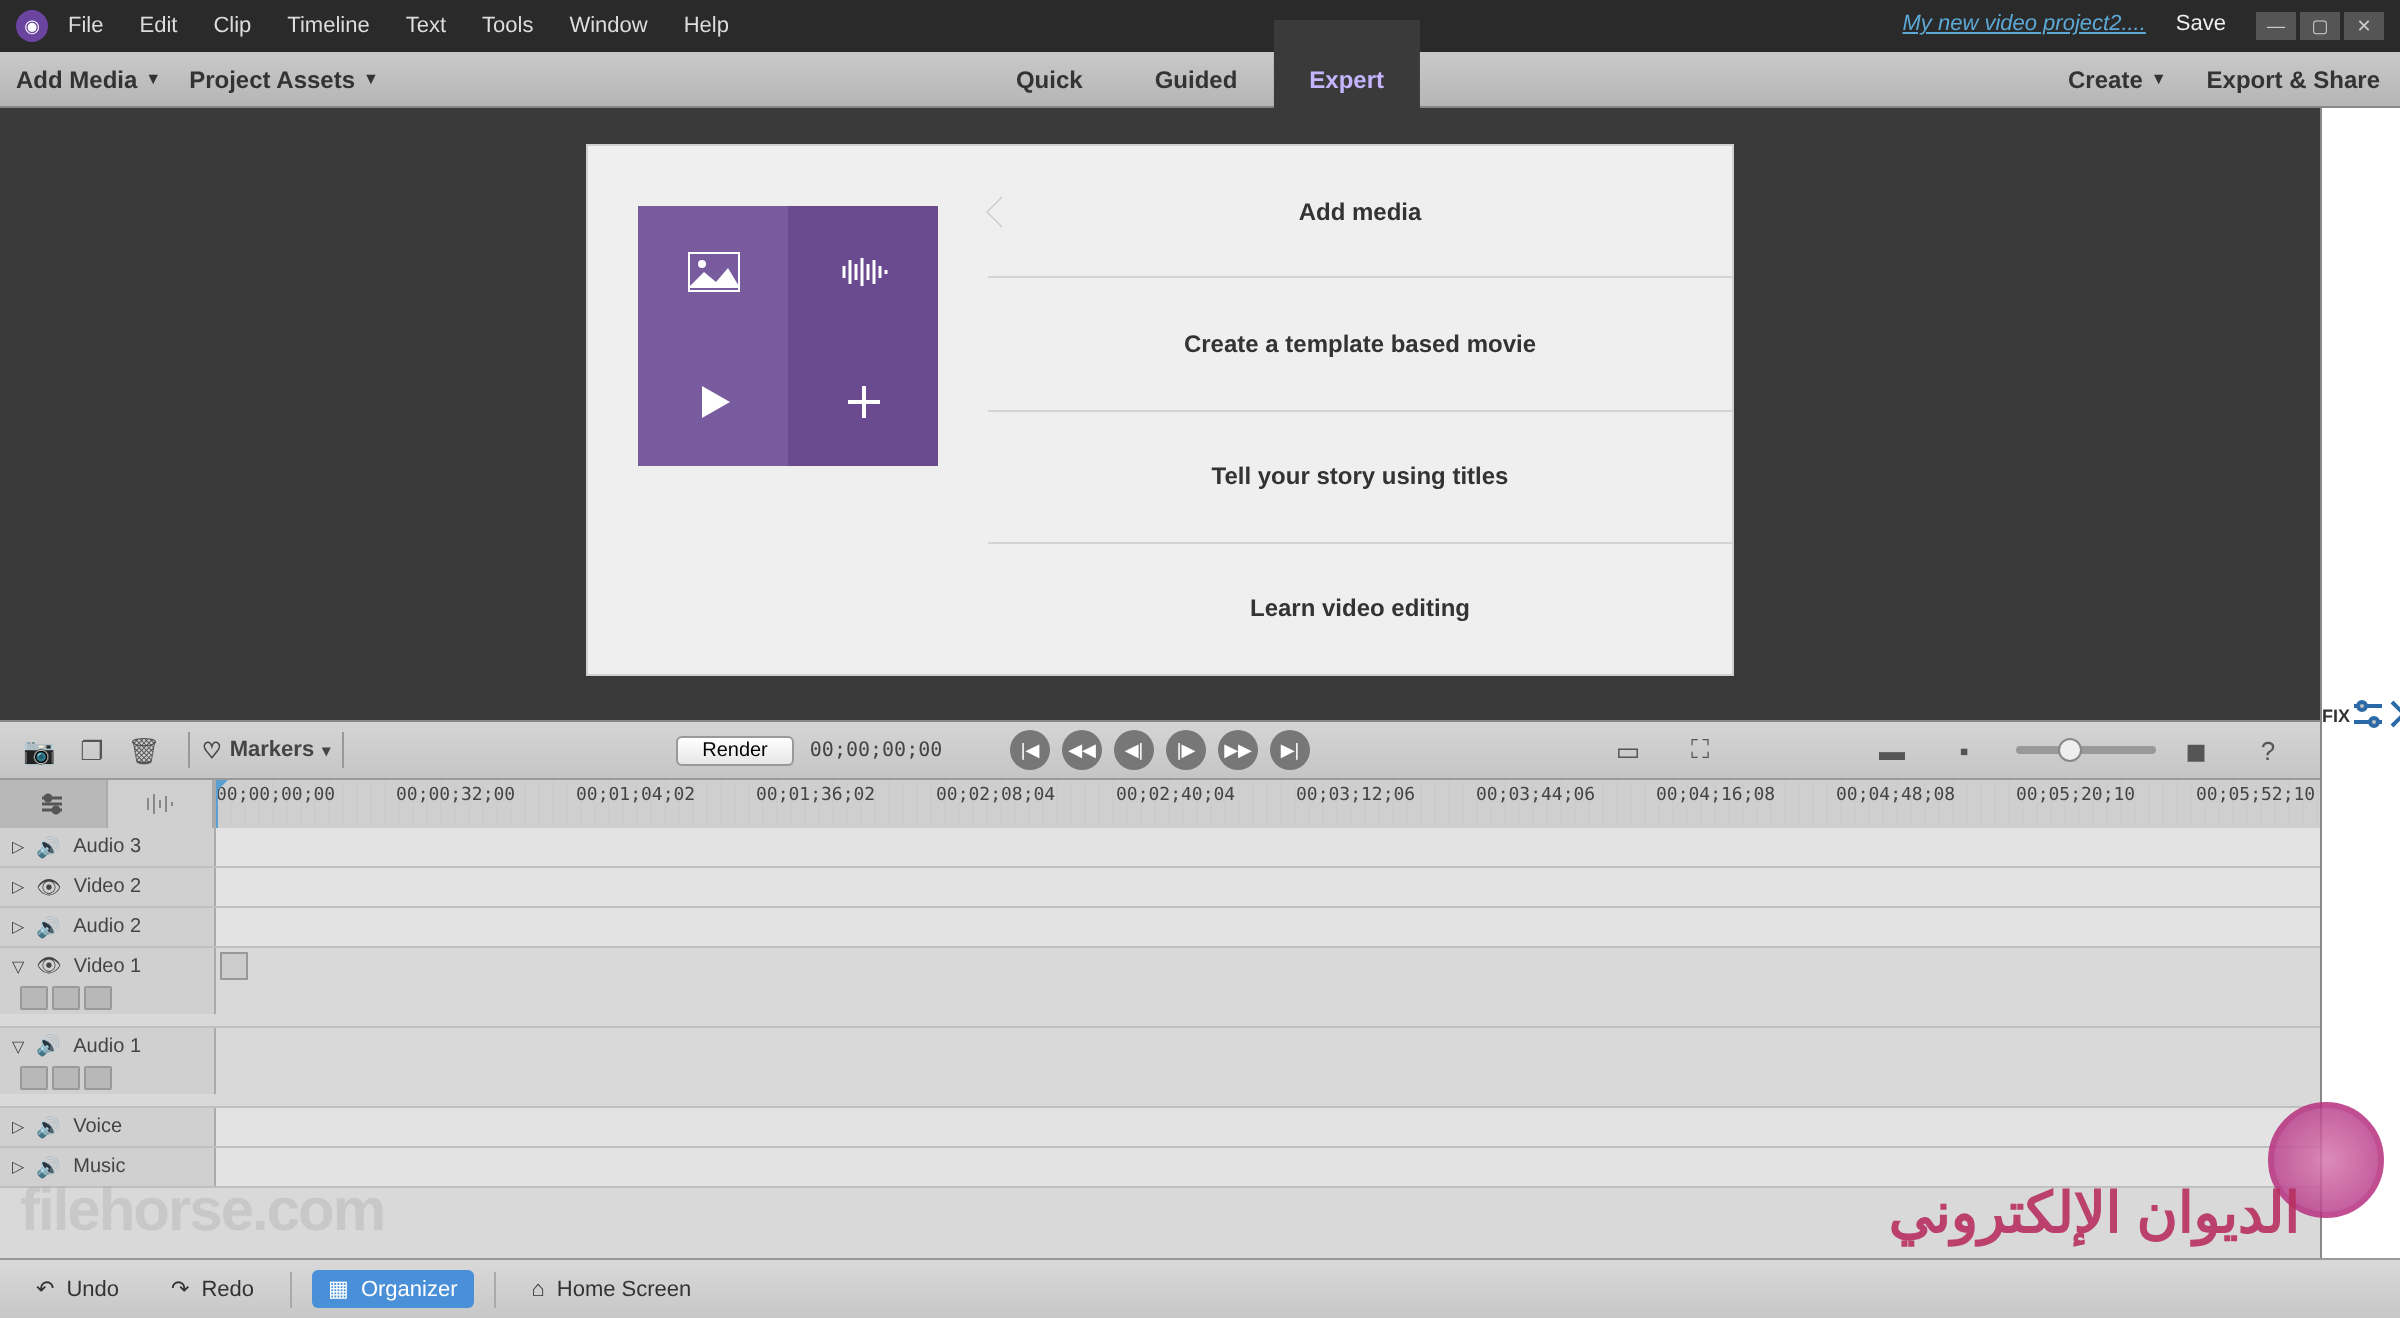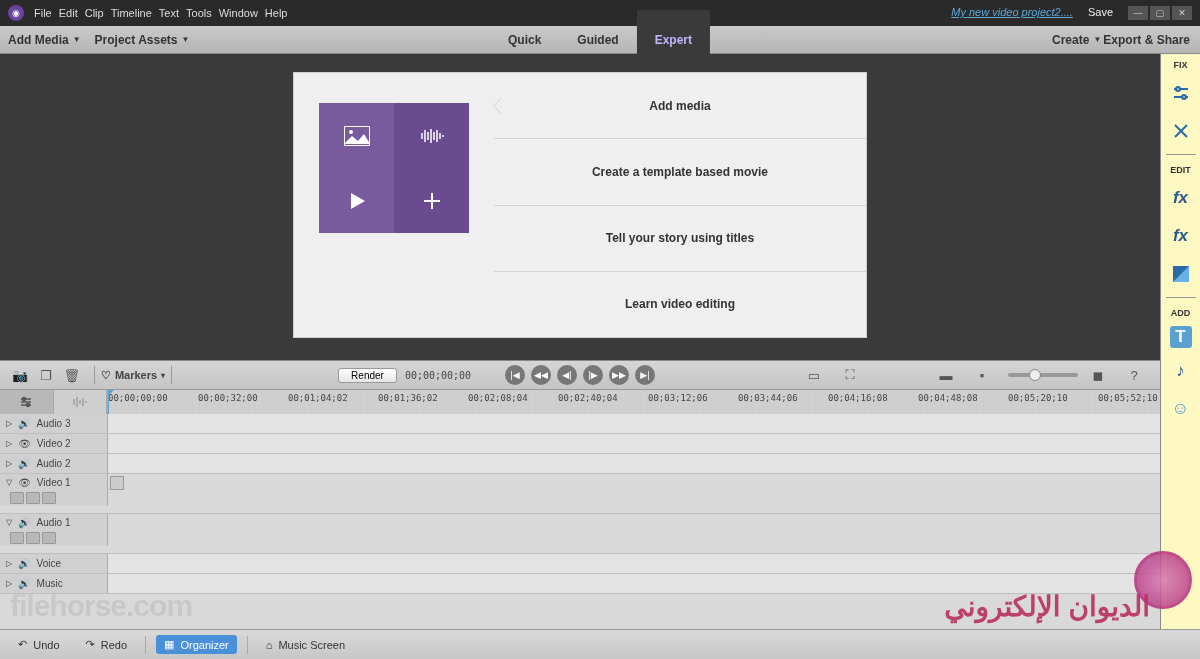--- a/index.html
+++ b/index.html
@@ -1,53 +1,53 @@
 <!DOCTYPE html>
 <html><head>
 <meta charset="utf-8">
 <style>
 * { box-sizing: border-box; margin: 0; padding: 0; font-family: "Segoe UI", Tahoma, sans-serif; }
 body { width: 1200px; height: 659px; background: #3a3a3a; overflow: hidden; position: relative; }
 
 
 .titlebar { height: 26px; background: #2a2a2a; display: flex; align-items: center; padding: 0 8px; color: #ddd; font-size: 11px; }
 .app-icon { width: 16px; height: 16px; border-radius: 50%; background: #6b44a0; margin-right: 10px; display:flex; align-items:center; justify-content:center; font-size:9px; color:#fff;}
-.menu-list { display: flex; gap: 7px; }
+.menu-list { display: flex; gap: 18px; }
 .menu-item { cursor: pointer; }
 .titlebar-right { margin-left: auto; display: flex; gap: 15px; }
 .project-name { color: #5da9d6; font-style: italic; text-decoration: underline; }
 .save-btn { color: #eee; }
 .win-controls { display: flex; gap: 2px; }
 .win-btn { width: 20px; height: 14px; background: #555; display:flex; align-items:center; justify-content:center; font-size:9px; color:#ccc;}
 
 
 .toolbar2 { height: 28px; background: linear-gradient(#c9c9c9,#b5b5b5); border-bottom:1px solid #888; display:flex; align-items:center; font-size:12px; font-weight:bold; color:#333; }
 .toolbar2 .left-group { display:flex; gap:14px; padding-left:8px; }
 .tb2-btn { display:flex; align-items:center; gap:4px; cursor:pointer; }
 .caret { font-size: 8px; }
 .toolbar2 .mode-tabs { position:absolute; left:50%; transform:translateX(-50%); display:flex; }
 .mode-tab { padding: 23px 18px; cursor:pointer; }
 .mode-tab.active { background:#3a3a3a; color:#c4b5fd; }
-.toolbar2 .right-group { margin-left:auto; display:flex; gap:2px; padding-right:10px; }
+.toolbar2 .right-group { margin-left:auto; display:flex; gap:20px; padding-right:10px; }
 
 
 .main { position:absolute; top:54px; left:0; right:40px; bottom:300px; background:#3a3a3a; display:flex; align-items:flex-start; justify-content:center; padding-top:18px; }
 .welcome-card { width:574px; height:266px; background:#efefef; border:1px solid #d0d0d0; display:flex; }
 .welcome-left { width:200px; padding:30px 14px 10px; text-align:center; font-size:11px; color:#666; }
 .tile-grid { width:150px; height:130px; margin:0 auto 30px; display:grid; grid-template-columns:1fr 1fr; grid-template-rows:1fr 1fr; }
 .tile { background:#6a4b8f; display:flex; align-items:center; justify-content:center; color:#fff; font-size:22px; position:relative; }
 .tile.img { background:linear-gradient(rgba(106,75,143,.55),rgba(106,75,143,.55)),#8a6fb0; }
 .welcome-right { flex:1; display:flex; flex-direction:column; }
 .welcome-item { flex:1; display:flex; align-items:center; justify-content:center; border-bottom:1px solid #d4d4d4; font-size:12px; font-weight:bold; color:#333; cursor:pointer; }
 .welcome-item:last-child { border-bottom:none; }
 .welcome-item:first-child { position:relative; }
 .welcome-item:first-child::before { content:""; position:absolute; left:-8px; top:50%; transform:translateY(-50%); border:8px solid transparent; border-right-color:#efefef; filter:drop-shadow(-1px 0 0 #ccc); }
 
 
-.side-panel { position:absolute; right:0; top:54px; bottom:0; width:40px; background:#fef9c3; border-left:1px solid #888; display:flex; flex-direction:column; align-items:center; font-size:9px; font-weight:bold; color:#333; }
+.side-panel { position:absolute; right:0; top:54px; bottom:0; width:40px; background:#ffffff; border-left:1px solid #888; display:flex; flex-direction:row; align-items:center; font-size:9px; font-weight:bold; color:#333; }
 .side-header { padding:6px 0 4px; }
 .side-icon { width:30px; height:30px; margin:4px 0; display:flex; align-items:center; justify-content:center; color:#2a5a8a; font-size:17px; cursor:pointer; }
 .side-sep { height:1px; width:30px; background:#999; margin:4px 0; }
 
 
 .timeline-bar { position:absolute; left:0; right:40px; top:360px; height:30px; background:linear-gradient(#d5d5d5,#c5c5c5); border-top:1px solid #888; border-bottom:1px solid #999; display:flex; align-items:center; padding:0 10px; font-size:11px; color:#444; }
 .tlb-icon { width:20px; height:20px; display:flex; align-items:center; justify-content:center; cursor:pointer; margin-right:6px; font-size:13px; color:#555;}
 .tlb-sep { width:1px; height:18px; background:#999; margin:0 6px; }
 .markers-btn { display:flex; align-items:center; gap:4px; cursor:pointer; font-weight:bold;}
 .render-btn { border:1px solid #999; background:linear-gradient(#fff,#e6e6e6); border-radius:3px; padding:1px 12px; font-size:10px; margin-left:160px; cursor:pointer;}
@@ -392,19 +392,19 @@
       <span>Redo</span>
     </div>
   <div class="bb-sep"></div>
   <div class="bb-btn active">
       <span>▦</span>
       <span>Organizer</span>
     </div>
   <div class="bb-sep"></div>
   <div class="bb-btn">
       <span>⌂</span>
-      <span>Music Screen</span>
+      <span>Home Screen</span>
     </div>
 </div>
 
 <div class="wm1">filehorse.com</div>
 <div class="wm-badge"></div>
 <div class="wm2"><span>الديوان الإلكتروني</span></div>
 
 </body></html>

